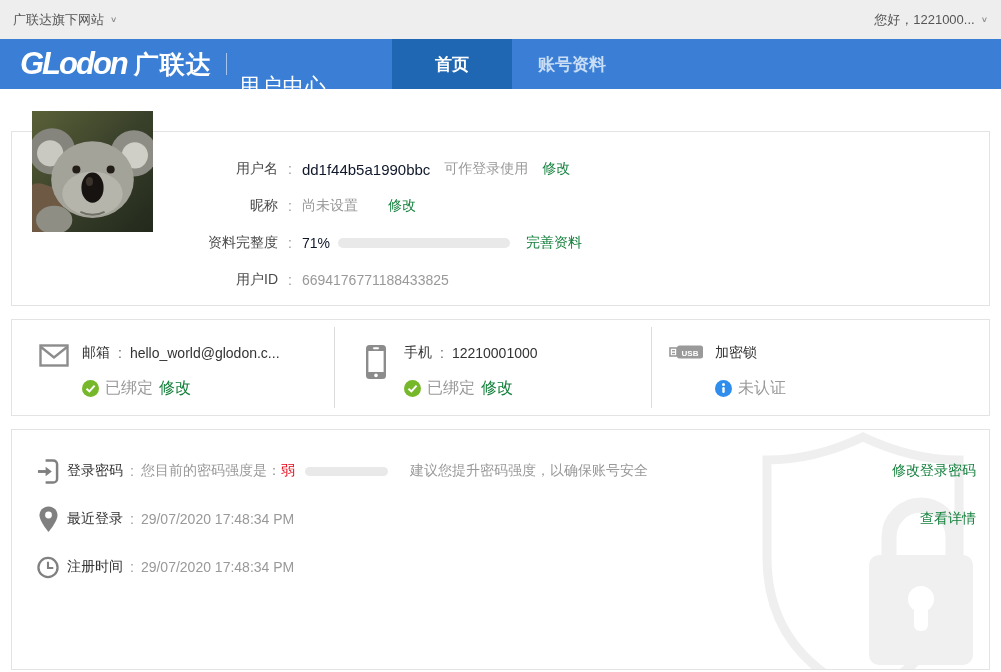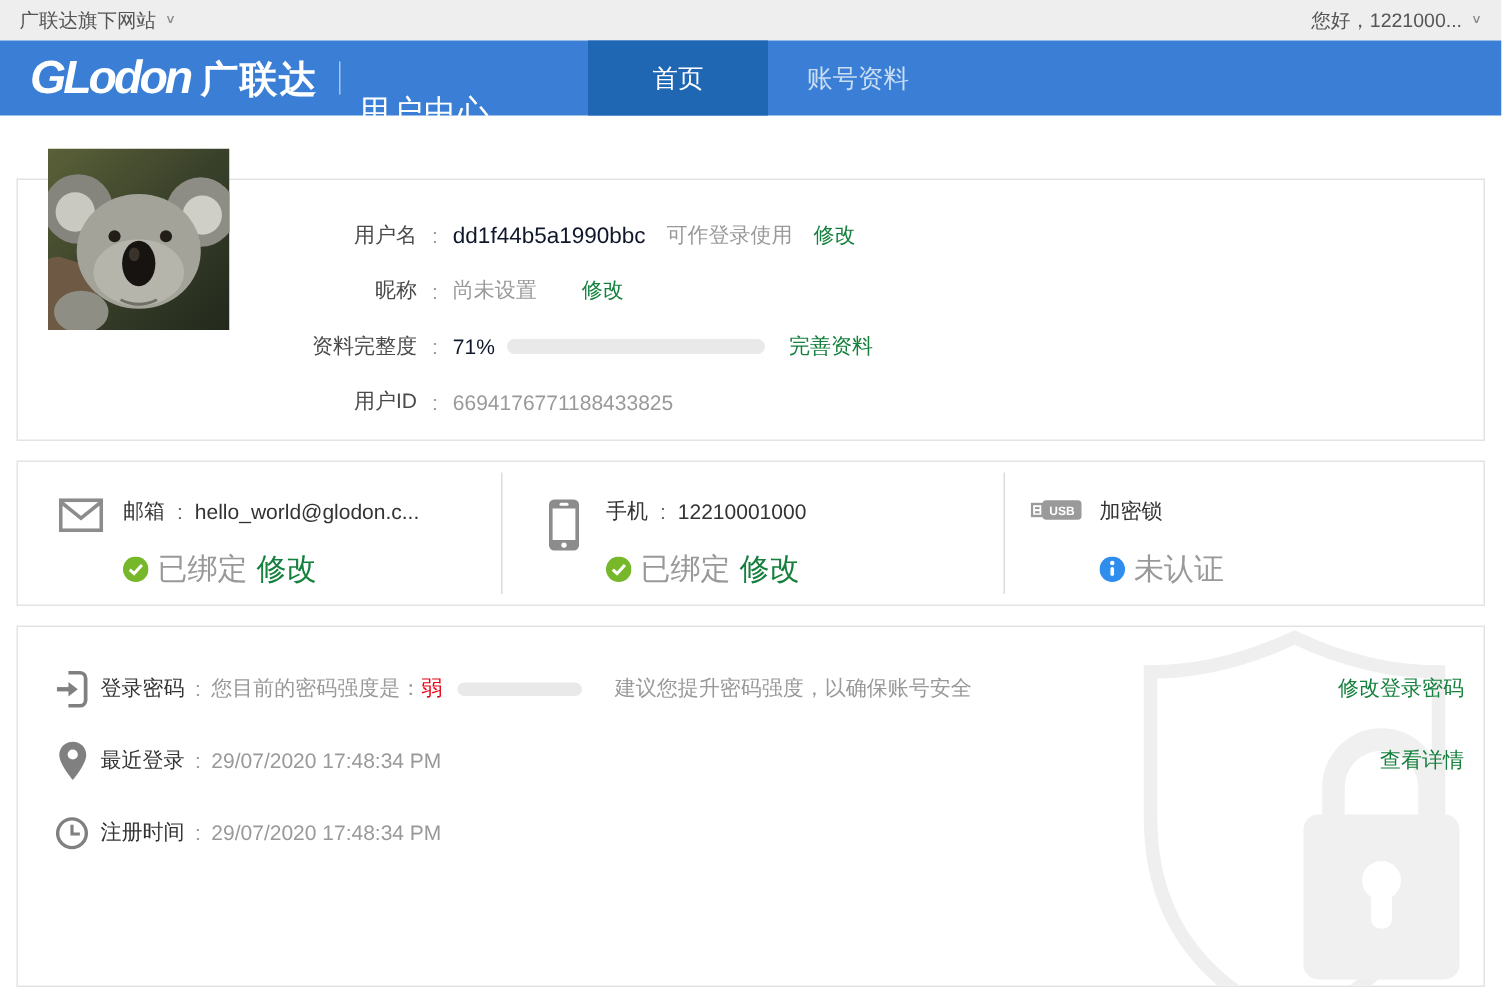--- a/index.html
+++ b/index.html
@@ -1,31 +1,31 @@
 <!DOCTYPE html>
 <html><head>
 <meta charset="utf-8">
 <style>
   * { margin:0; padding:0; box-sizing:border-box; }
   html,body { width:1001px; height:672px; background:#fff; font-family:"Liberation Sans","DejaVu Sans",sans-serif; overflow:hidden; }
 
   
-  .topbar { height:27px; background:#eeeeee; display:flex; justify-content:space-between; align-items:center; padding:0 13px; font-size:13px; color:#555; }
+  .topbar { height:39px; background:#eeeeee; display:flex; justify-content:space-between; align-items:center; padding:0 13px; font-size:13px; color:#555; }
   .topbar .item { cursor:pointer; display:flex; align-items:center; gap:6px; }
   .caret { font-size:10px; color:#888; transform:scaleY(.8); }
 
   
   .header { height:50px; background:#3a7fd5; position:relative; color:#fff; }
   .logo { position:absolute; left:20px; top:0; height:50px; display:flex; align-items:center; cursor:pointer; }
   .logo-en { font-style:italic; font-weight:bold; font-size:31px; letter-spacing:-2px; padding-right:2px; }
   .logo-cn { font-weight:bold; font-size:25px; margin-left:5px; letter-spacing:1px; }
   .logo-divider { width:1px; height:22px; background:rgba(255,255,255,.55); margin:0 12px 0 14px; }
   .logo-sub { font-size:21px; letter-spacing:1px;margin-top:44px; }
   .nav { position:absolute; left:392px; top:0; height:50px; display:flex; }
-  .tab { width:120px; display:flex; align-items:center; justify-content:center; font-size:17px; color:#c9ddf5; cursor:pointer; }
+  .tab { width:120px; display:flex; align-items:center; justify-content:center; font-size:17px; color:#c9ddf5; cursor:pointer;font-weight:bold; }
   .tab.active { background:#1f67b3; color:#ffffff; }
 
   
   .content { padding:0 11px; }
   .card { background:#fff; border:1px solid #e3e3e3; }
 
   .card-profile { margin-top:42px; height:175px; position:relative;padding-left:16px; }
   .avatar { position:absolute; left:20px; top:-21px; width:121px; height:121px; display:block; }
 
   .profile-rows { padding-top:27px; font-size:14px; }
@@ -37,27 +37,27 @@
   .link { color:#15803d; cursor:pointer; text-decoration:none; }
   .note { color:#999; margin-left:14px; }
   .ml14 { margin-left:14px; } .ml30 { margin-left:30px; } .ml16 { margin-left:16px; }
   .username { font-size:15px; }
   .pbar { width:172px; height:10px; background:#e9e9e9; border-radius:5px; margin-left:8px; overflow:hidden; }
   .pbar-fill { height:100%; background:#fcc100; border-radius:5px; }
 
   .card-bind { margin-top:13px; height:97px; display:flex; }
   .bind-col { flex:0 0 322px; padding:23px 0 0 24px; position:relative; }
   .bind-col.c2 { flex:0 0 317px; }
-  .bind-col.c3 { flex:1 1 auto; padding-left:18px;margin-left:18px; }
+  .bind-col.c3 { flex:1 1 auto; padding-left:18px; }
   .bind-col + .bind-col::before { content:""; position:absolute; left:0; top:7px; bottom:7px; width:1px; background:#dcdcdc; }
   .bind-inner { display:flex; }
   .bind-icon { width:36px; margin-right:10px; color:#8c8c8c; display:flex; justify-content:center; padding-top:1px; }
   .bind-label-row { font-size:14px; color:#333; height:20px; display:flex; align-items:center; }
   .b-colon { margin:0 8px; color:#666; }
-  .bind-status-row { margin-top:15px; display:flex; align-items:center; font-size:20px; color:#999; gap:6px; }
+  .bind-status-row { margin-top:15px; display:flex; align-items:center; font-size:16px; color:#999; gap:6px; }
 
   .card-sec { margin-top:13px; height:241px; position:relative; overflow:hidden; padding-top:30px; }
   .s-row { display:flex; align-items:center; height:22px; margin-bottom:26px; padding:0 13px 0 25px; font-size:14px; position:relative; z-index:1; }
   .s-icon { width:22px; margin-right:8px; color:#808080; display:flex; justify-content:center; }
   .s-label { color:#333; }
   .s-colon { margin:0 7px; color:#999; }
   .weak { color:#e60012; }
   .sbar { width:83px; height:9px; background:#e9e9e9; border-radius:5px; margin-left:10px; overflow:hidden; }
   .sbar-fill { height:100%; background:#ee0000; border-radius:5px; }
   .suggest { margin-left:22px; color:#999; }

